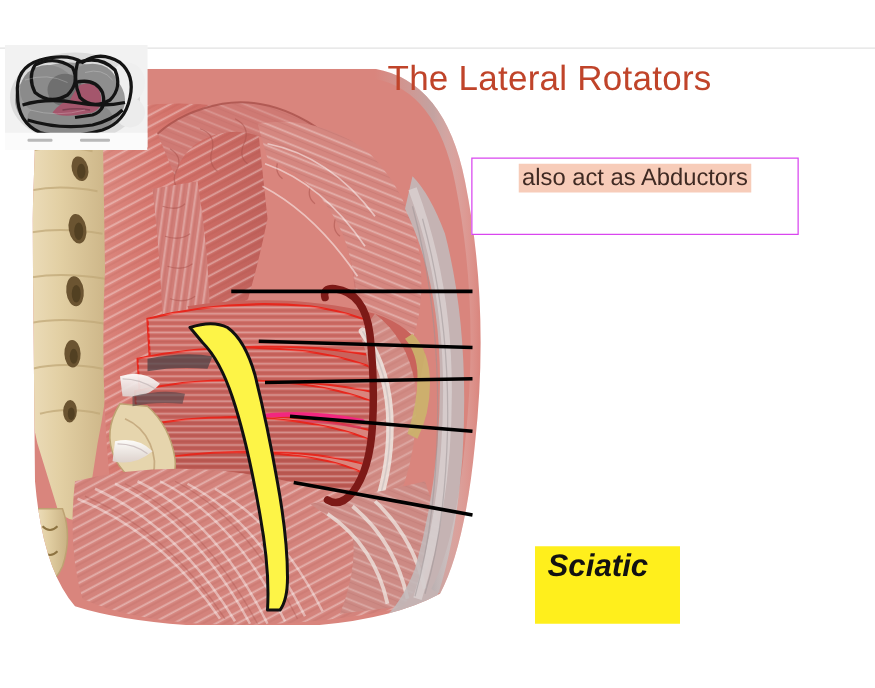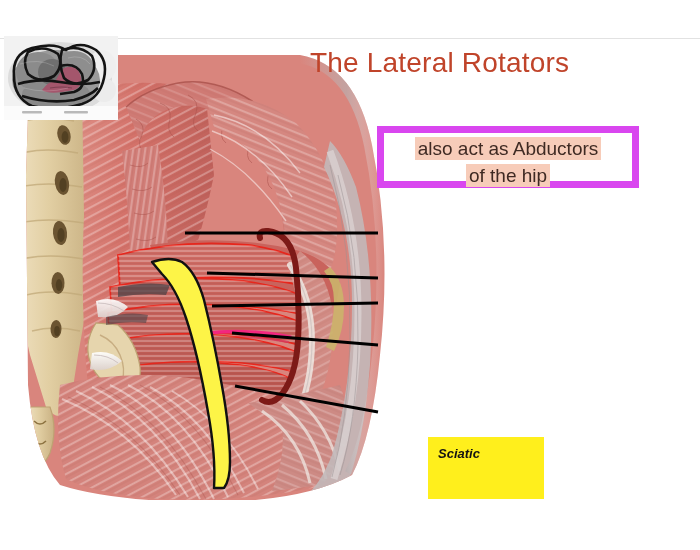--- a/index.html
+++ b/index.html
@@ -9,30 +9,30 @@
 
   .hairline{position:absolute;left:0;top:38px;width:700px;height:1px;background:#e2e2e2;}
 
   
   #title{position:absolute;left:310px;top:46px;width:340px;
          font-size:28px;line-height:34px;color:#c0442a;letter-spacing:.2px;
          white-space:nowrap;}
 
   
   #captionbox{position:absolute;left:377px;top:126px;width:262px;height:62px;
-              background:#ffffff;border:7px solid #d946ef;box-sizing:border-box;}
+              background:#ffffff;border:1px solid #d946ef;box-sizing:border-box;}
   #captionbox .cline{display:block;text-align:center;font-size:19px;line-height:27px;
               color:#3f2a23;white-space:nowrap;}
   #captionbox .cline span{background:#f7ccb9;padding:1px 3px;}
   #capline1{margin-top:2px;}
 
   
   #nervebox{position:absolute;left:428px;top:437px;width:116px;height:62px;
             background:#ffef1c;}
-  #nervebox .nline{display:block;font-style:italic;font-weight:bold;font-size:13px;
+  #nervebox .nline{display:block;font-style:italic;font-weight:bold;font-size:25px;
             line-height:27px;color:#121212;padding-left:10px;white-space:nowrap;}
   #nline1{padding-top:3px;}
 
   
   #inset{position:absolute;left:4px;top:36px;width:114px;height:82px;
          background:#f4f4f4;overflow:hidden;}
   #insetcap{position:absolute;left:4px;top:106px;width:114px;height:14px;}
 
   
   #art{position:absolute;left:0px;top:55px;width:400px;height:445px;}
@@ -368,20 +368,19 @@
         <rect x="18" y="5" width="20" height="2.4" rx="1"></rect>
         <rect x="60" y="5" width="24" height="2.4" rx="1"></rect>
       </g>
     </svg>
   </div>
 
   <div id="title">The Lateral Rotators</div>
 
   <div id="captionbox">
     <span class="cline" id="capline1"><span>also act as Abductors</span></span>
-    <span class="cline"><span>of the hip</span></span>
   </div>
 
   <div id="nervebox">
     <span class="nline" id="nline1">Sciatic</span>
   </div>
 
 </div>
 
 </body></html>

